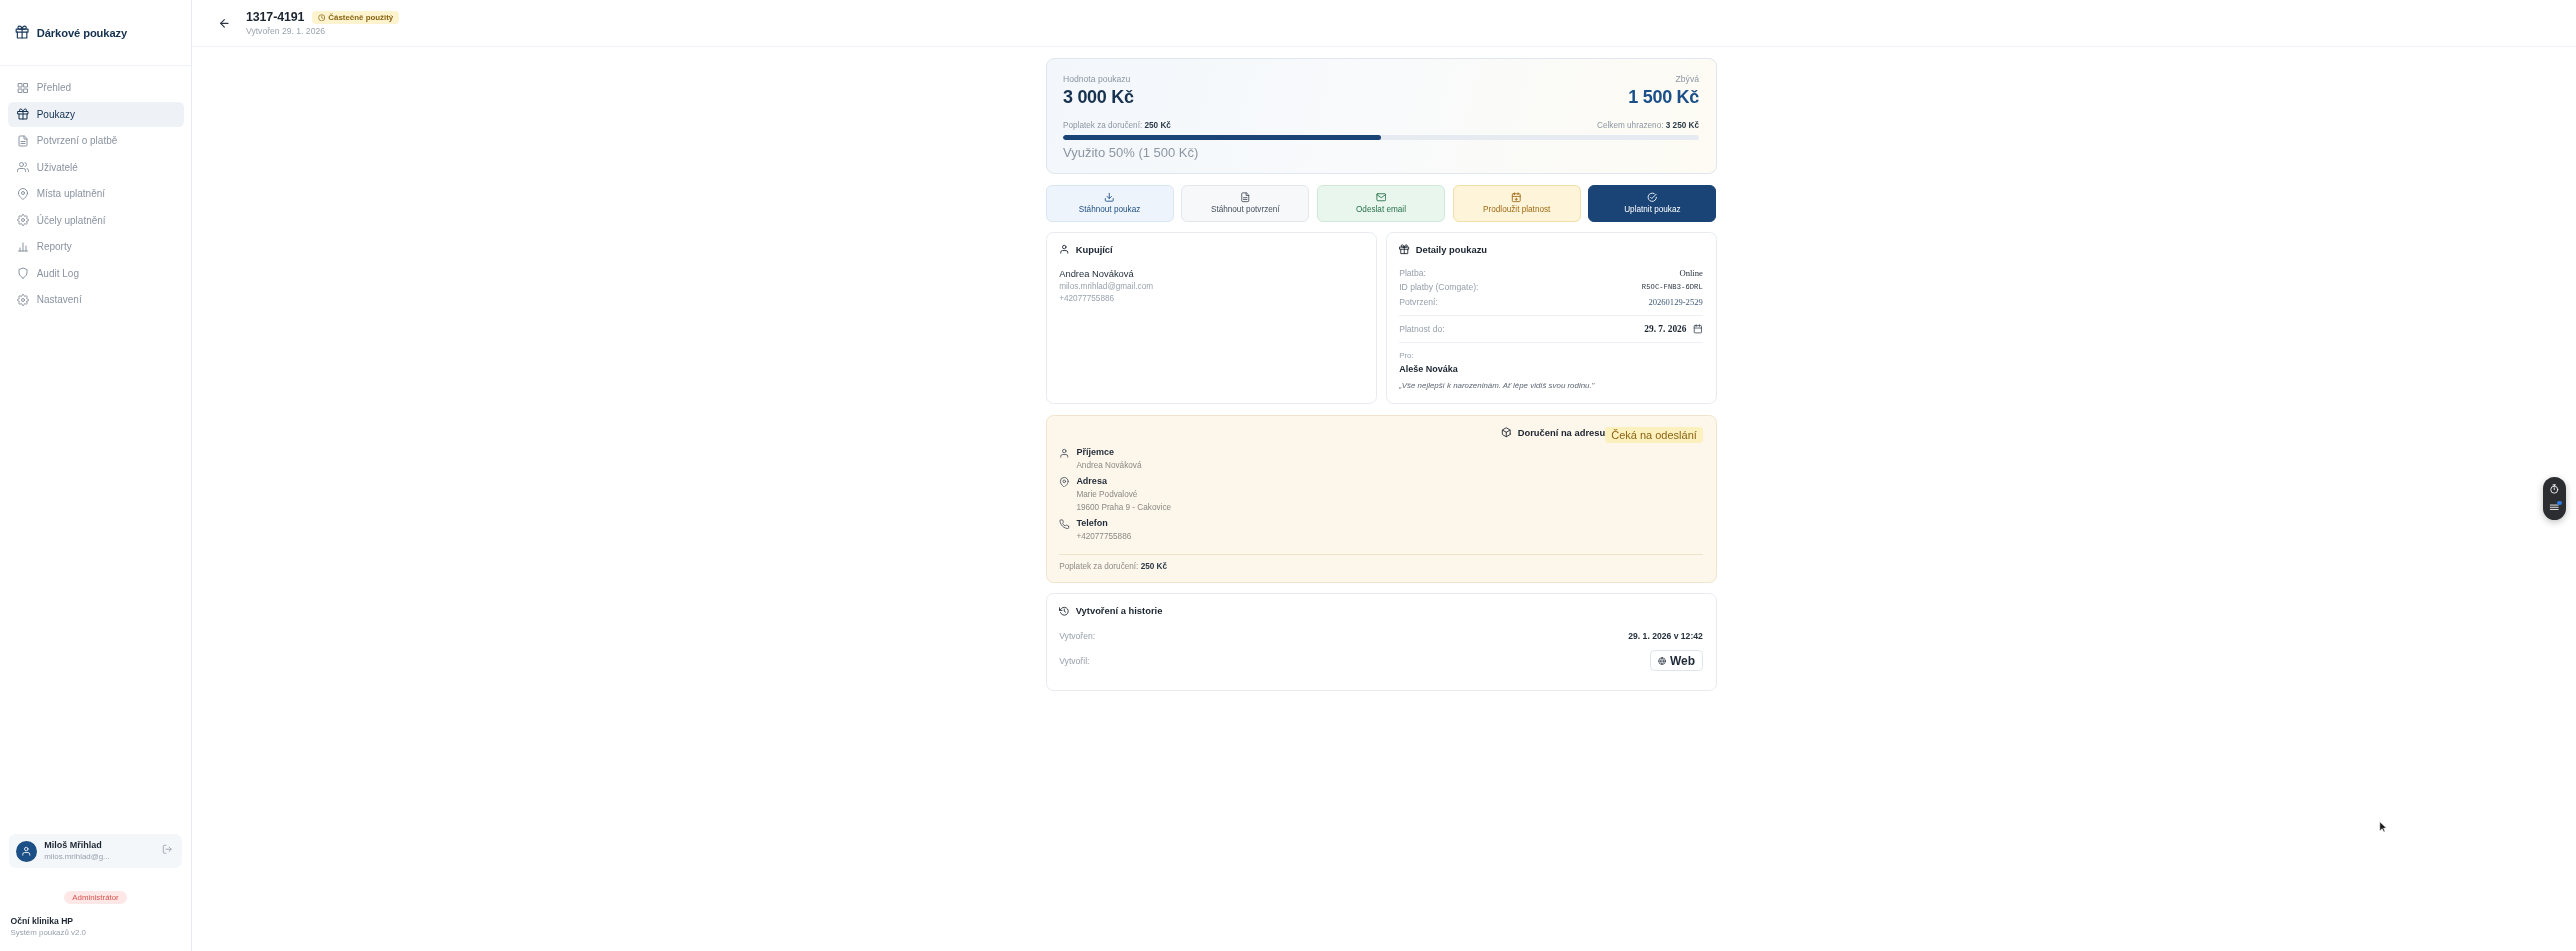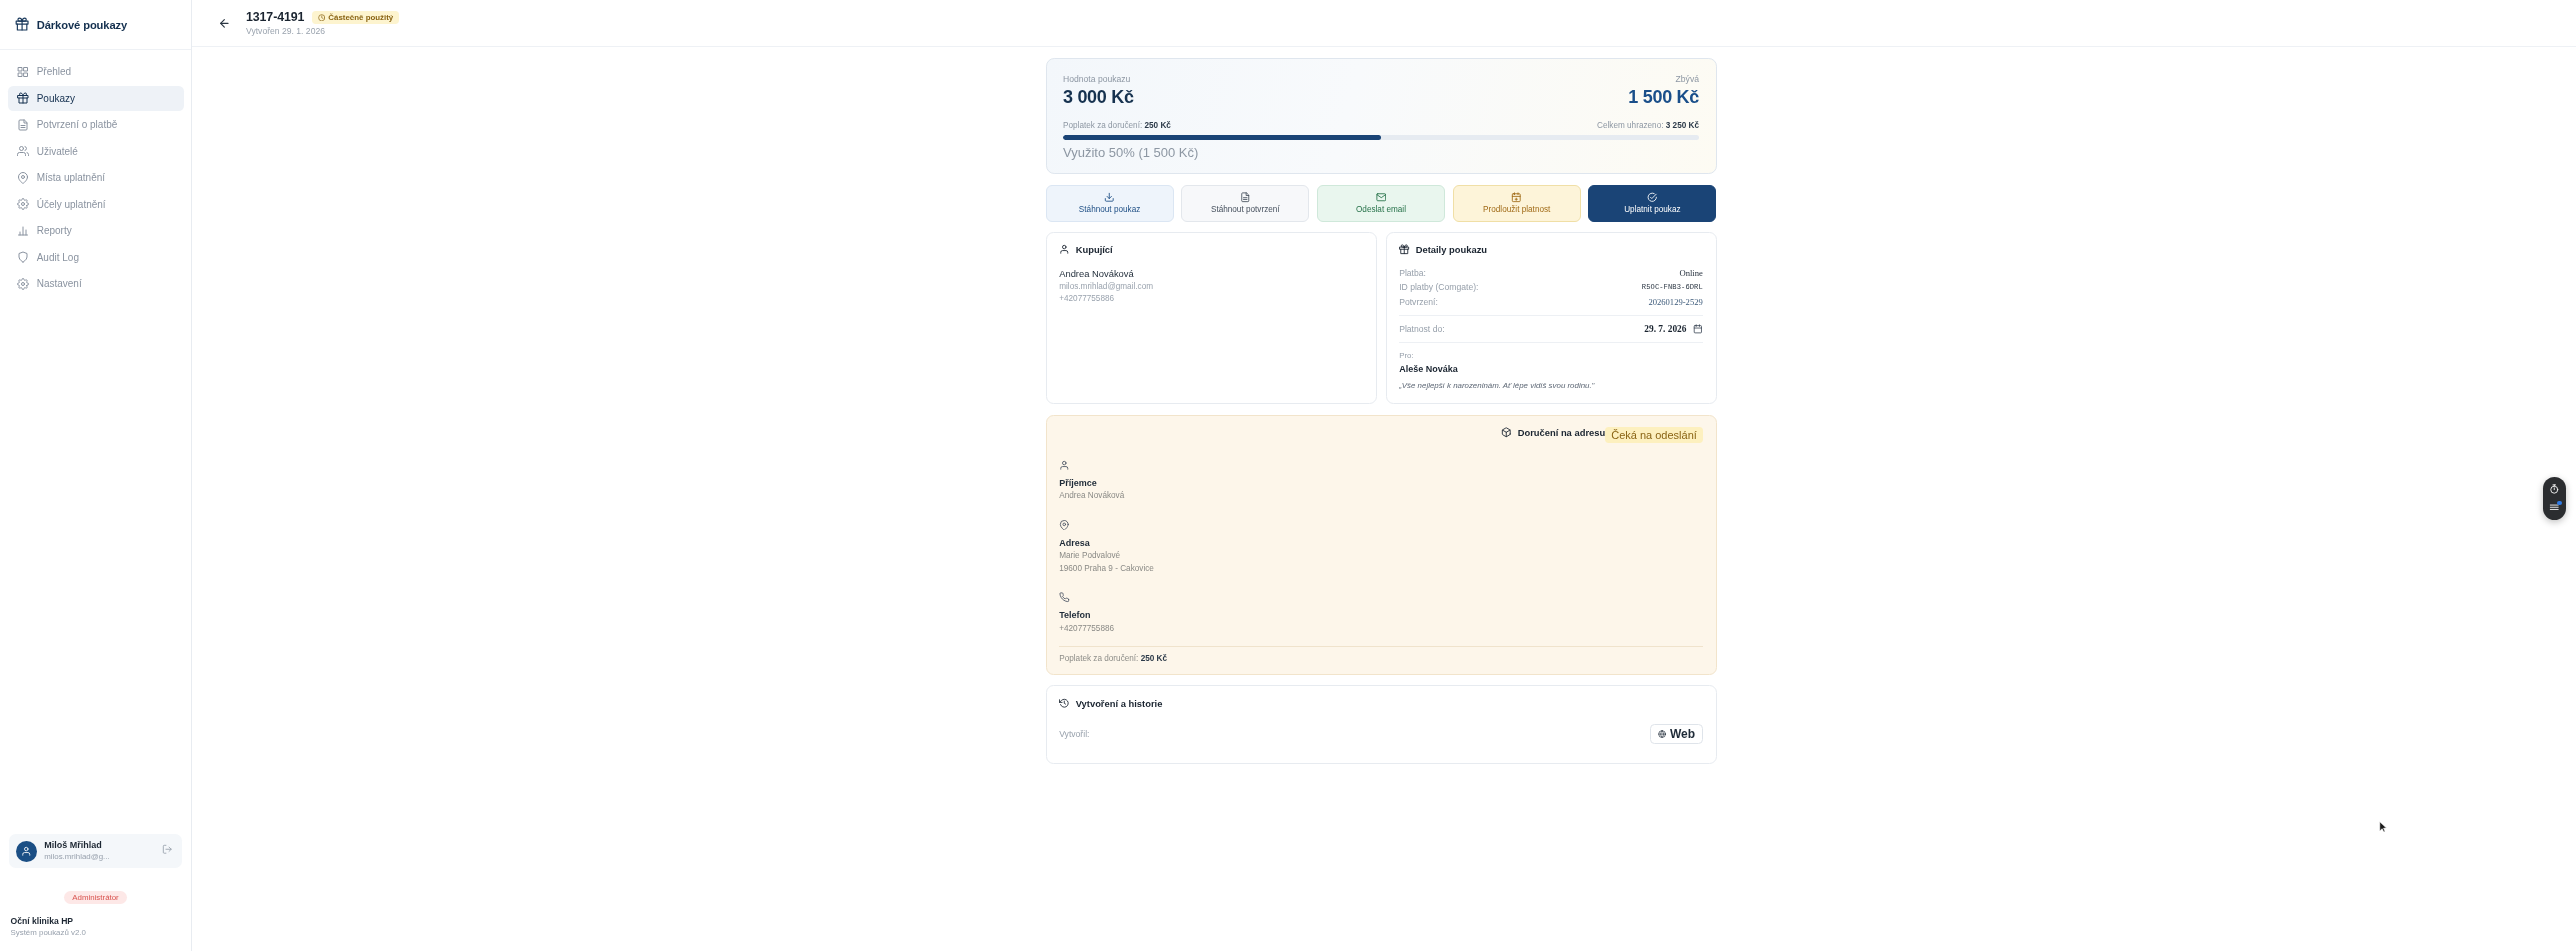--- a/index.html
+++ b/index.html
@@ -15,21 +15,21 @@
   
   .sidebar {
     width: 192px; height: 952px;
     background: #ffffff;
     border-right: 0.7px solid #e8ecf1;
     display: flex; flex-direction: column;
     flex: 0 0 192px;
     position: relative;
   }
   .brand {
-    height: 50px;
+    height: 66px;
     display: flex; align-items: center; gap: 7.5px;
     padding: 0 15px;
     border-bottom: 0.7px solid #eef1f5;
   }
   .brand-icon { width: 14.2px; height: 14.2px; display: block; color: #1b3a5c; }
   .brand-title {
     font-size: 11.2px; font-weight: 700; color: #14304f;
     letter-spacing: -0.1px; white-space: nowrap;
   }
   .nav { padding: 9px 7.5px 0 7.5px; display: flex; flex-direction: column; gap: 1.5px; }
@@ -181,21 +181,21 @@
   
   .delivery-card {
     background: #fdf6ea; border: 0.7px solid #f2e4cb; border-radius: 7.5px;
     padding: 11.2px 12.7px 10.5px 12.7px;
   }
   .delivery-head { display: flex; justify-content: flex-end; align-items: flex-start; }
   .delivery-pill {
     background: #fdf0bf; color: #8a6414;
     font-size: 11px; padding: 2.2px 6px; border-radius: 3.7px; white-space: nowrap;
   }
-  .d-block { display: flex; gap: 6.7px; margin-top: 15px; flex-direction: column; }
+  .d-block { display: flex; gap: 6.7px; margin-top: 3px; }
   .d-ico { width: 10.5px; height: 10.5px; flex: 0 0 10.5px; margin-top: 1.5px; color: #4b5563; }
   .d-ico svg { width: 10.5px; height: 10.5px; display:block; }
   .d-title { font-size: 9px; font-weight: 700; color: #1f2b38; line-height: 1.5; }
   .d-sub { font-size: 8.2px; color: #8a8a86; line-height: 1.55; }
   .d-sep { height: 0.7px; background: #f0e3cc; margin: 10.5px 0 7.5px 0; }
   .d-fee { font-size: 8.2px; color: #8d8d88; }
   .d-fee b { color: #2c3a49; font-weight: 700; }
 
   
   .history-card {
@@ -646,20 +646,24 @@
         <div class="history-card">
           <div class="card-head">
             <span style="display:flex">
               <svg viewBox="0 0 24 24" fill="none" stroke="currentColor" stroke-width="2" stroke-linecap="round" stroke-linejoin="round">
                 <polyline points="1 4 1 10 7 10"></polyline>
                 <path d="M3.51 15a9 9 0 1 0 2.13-9.36L1 10"></path>
                 <polyline points="12 7 12 12 15 14"></polyline>
               </svg>
             </span>
             <span>Vytvoření a historie</span>
+          </div>
+          <div class="h-row">
+            <span class="h-key">Vytvořen:</span>
+            <span class="h-val">29. 1. 2026 v 12:42</span>
           </div>
           <div class="h-row">
             <span class="h-key">Vytvořil:</span>
             <span class="src-chip">
               <span style="display:flex">
                 <svg viewBox="0 0 24 24" fill="none" stroke="currentColor" stroke-width="2" stroke-linecap="round" stroke-linejoin="round">
                   <circle cx="12" cy="12" r="10"></circle>
                     <line x1="2" y1="12" x2="22" y2="12"></line>
                   <path d="M12 2a15.3 15.3 0 0 1 4 10 15.3 15.3 0 0 1-4 10 15.3 15.3 0 0 1-4-10 15.3 15.3 0 0 1 4-10z"></path>
                 </svg>

